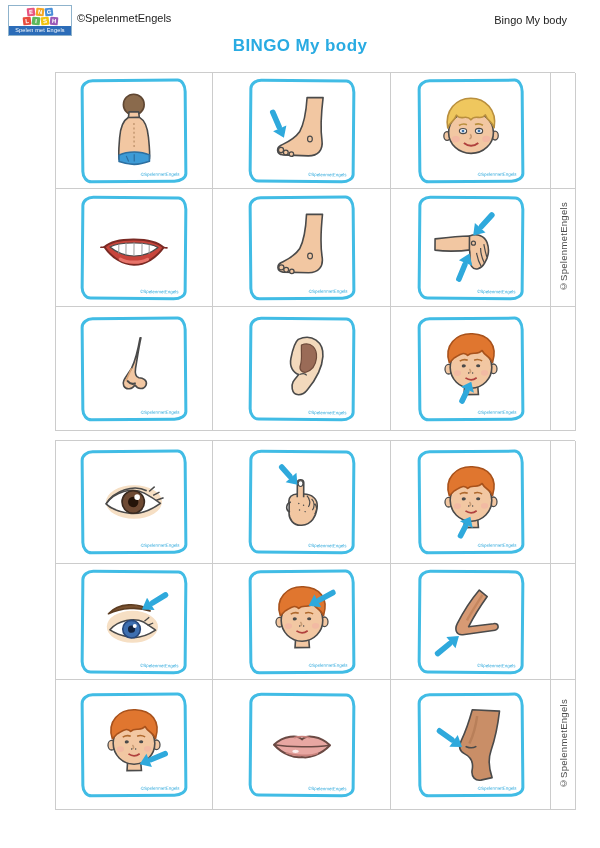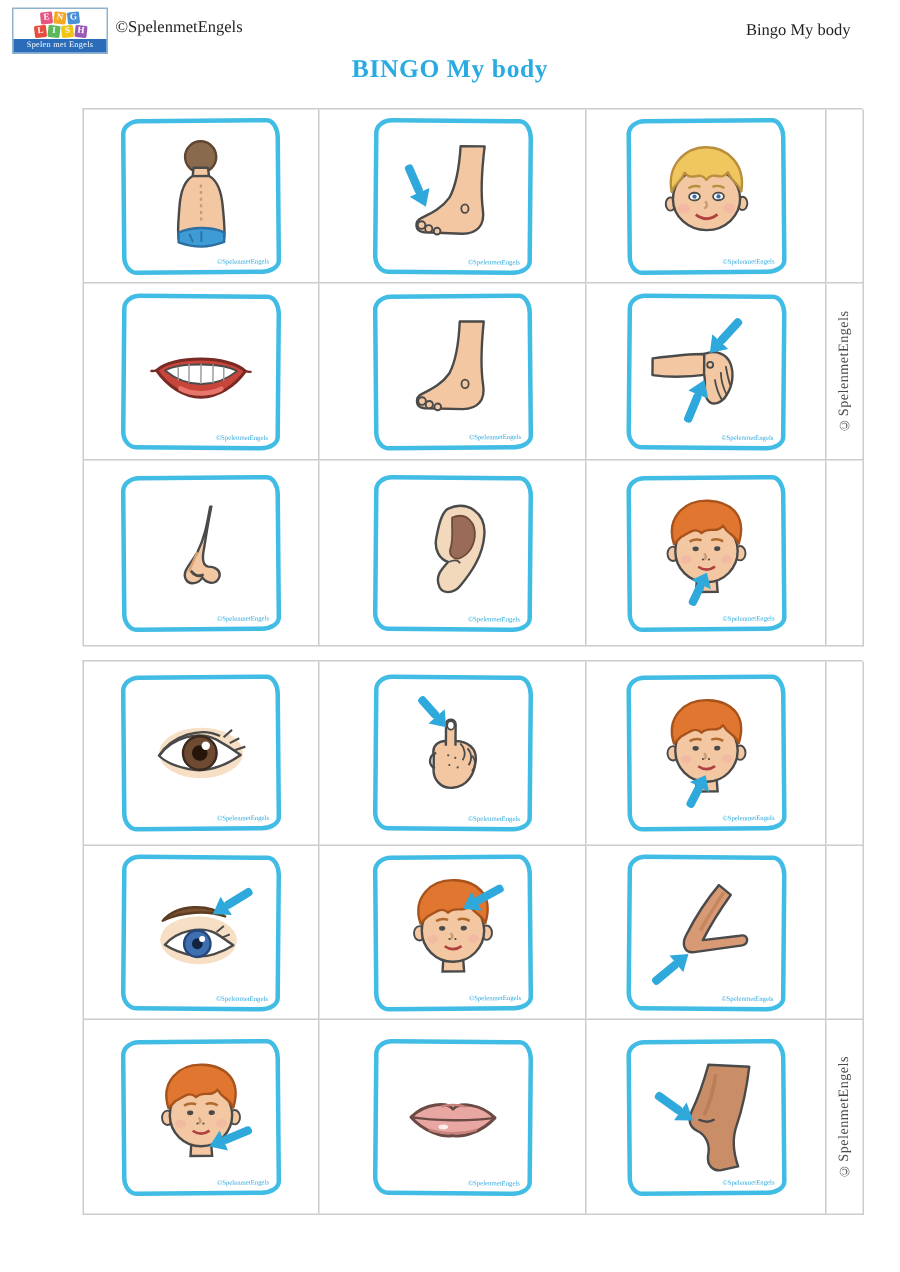--- a/index.html
+++ b/index.html
@@ -1,17 +1,17 @@
 <!DOCTYPE html>
 <html><head>
 <meta charset="utf-8">
 <style>
   html,body{margin:0;padding:0;background:#ffffff;}
   .page{position:relative;width:600px;height:848px;background:#ffffff;overflow:hidden;
-        font-family:Liberation Serif, serif;}
+        font-family:Liberation Sans, sans-serif;}
 
   
   .logo{position:absolute;left:8px;top:5px;width:64px;height:31px;border:1px solid #8fb3cc;
         background:#fff;display:flex;flex-direction:column;box-sizing:border-box;}
   .logo-blocks{flex:1;display:flex;flex-direction:column;align-items:center;justify-content:center;gap:1px;}
   .logo-row{display:flex;gap:1px;justify-content:center;}
   .logo-block{display:inline-block;width:8px;height:8px;font-size:6px;line-height:8px;text-align:center;
         color:#fff;font-weight:bold;border-radius:1px;}
   .logo-banner{height:9px;background:#2B6CB8;color:#fff;font-size:5.5px;line-height:9px;text-align:center;
         letter-spacing:0.2px;}

